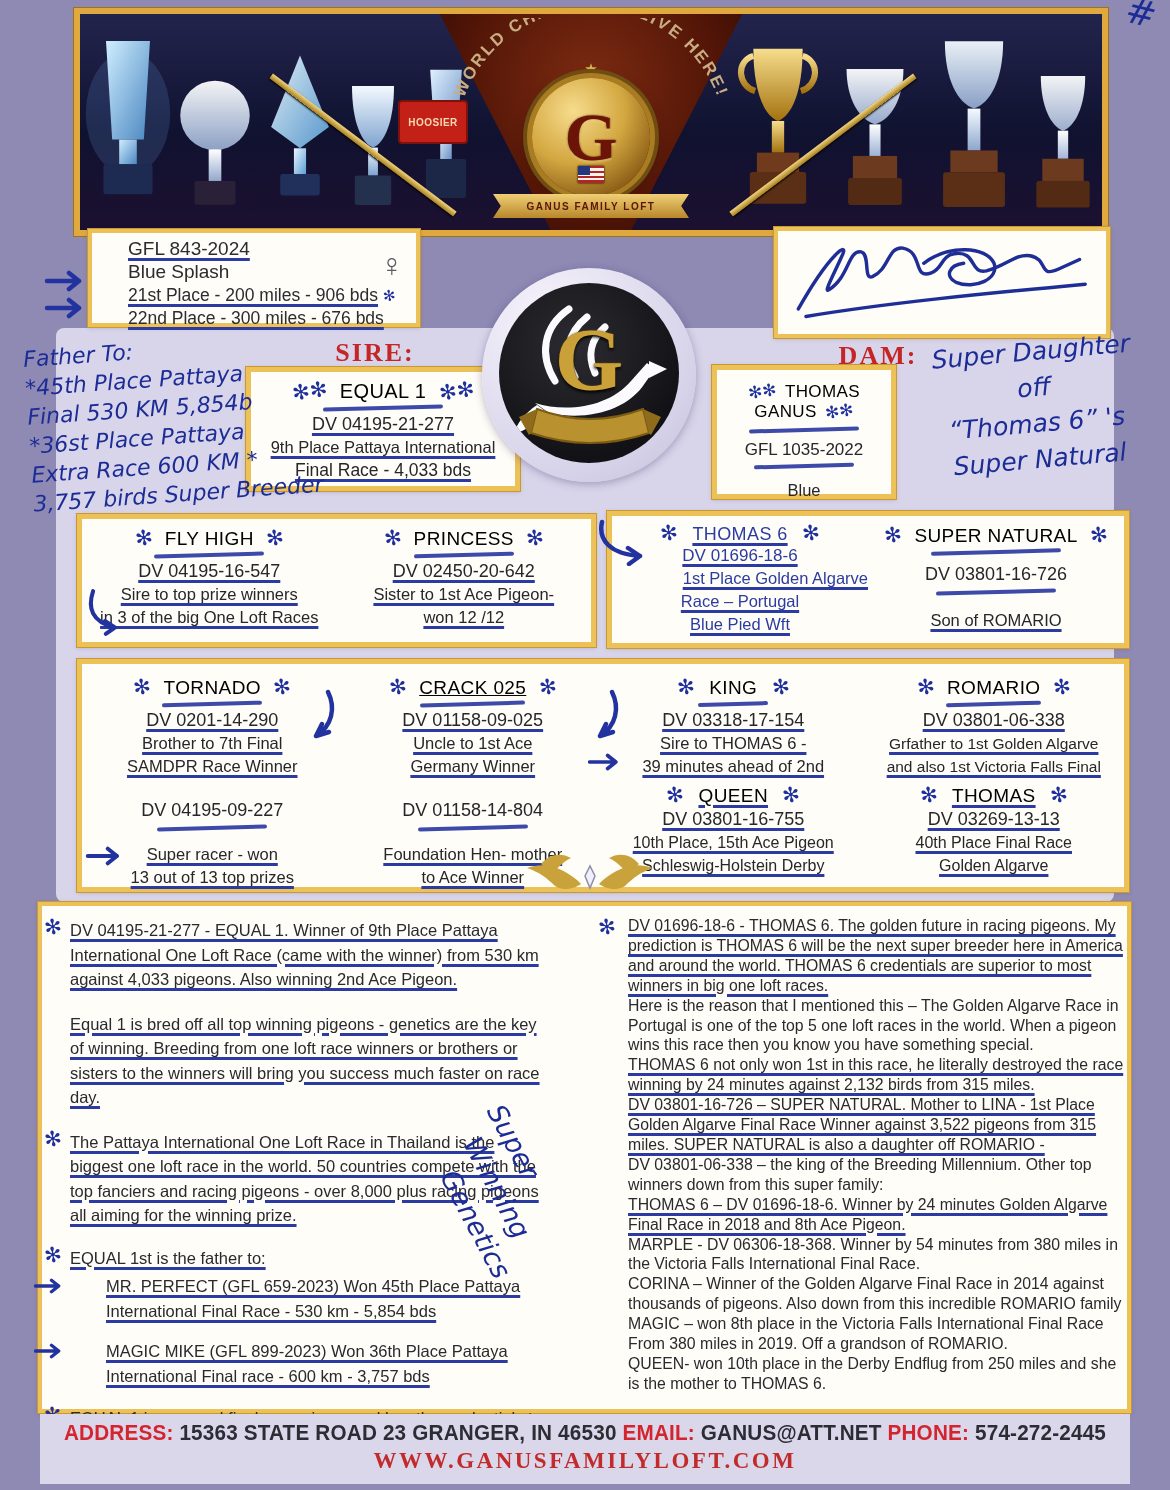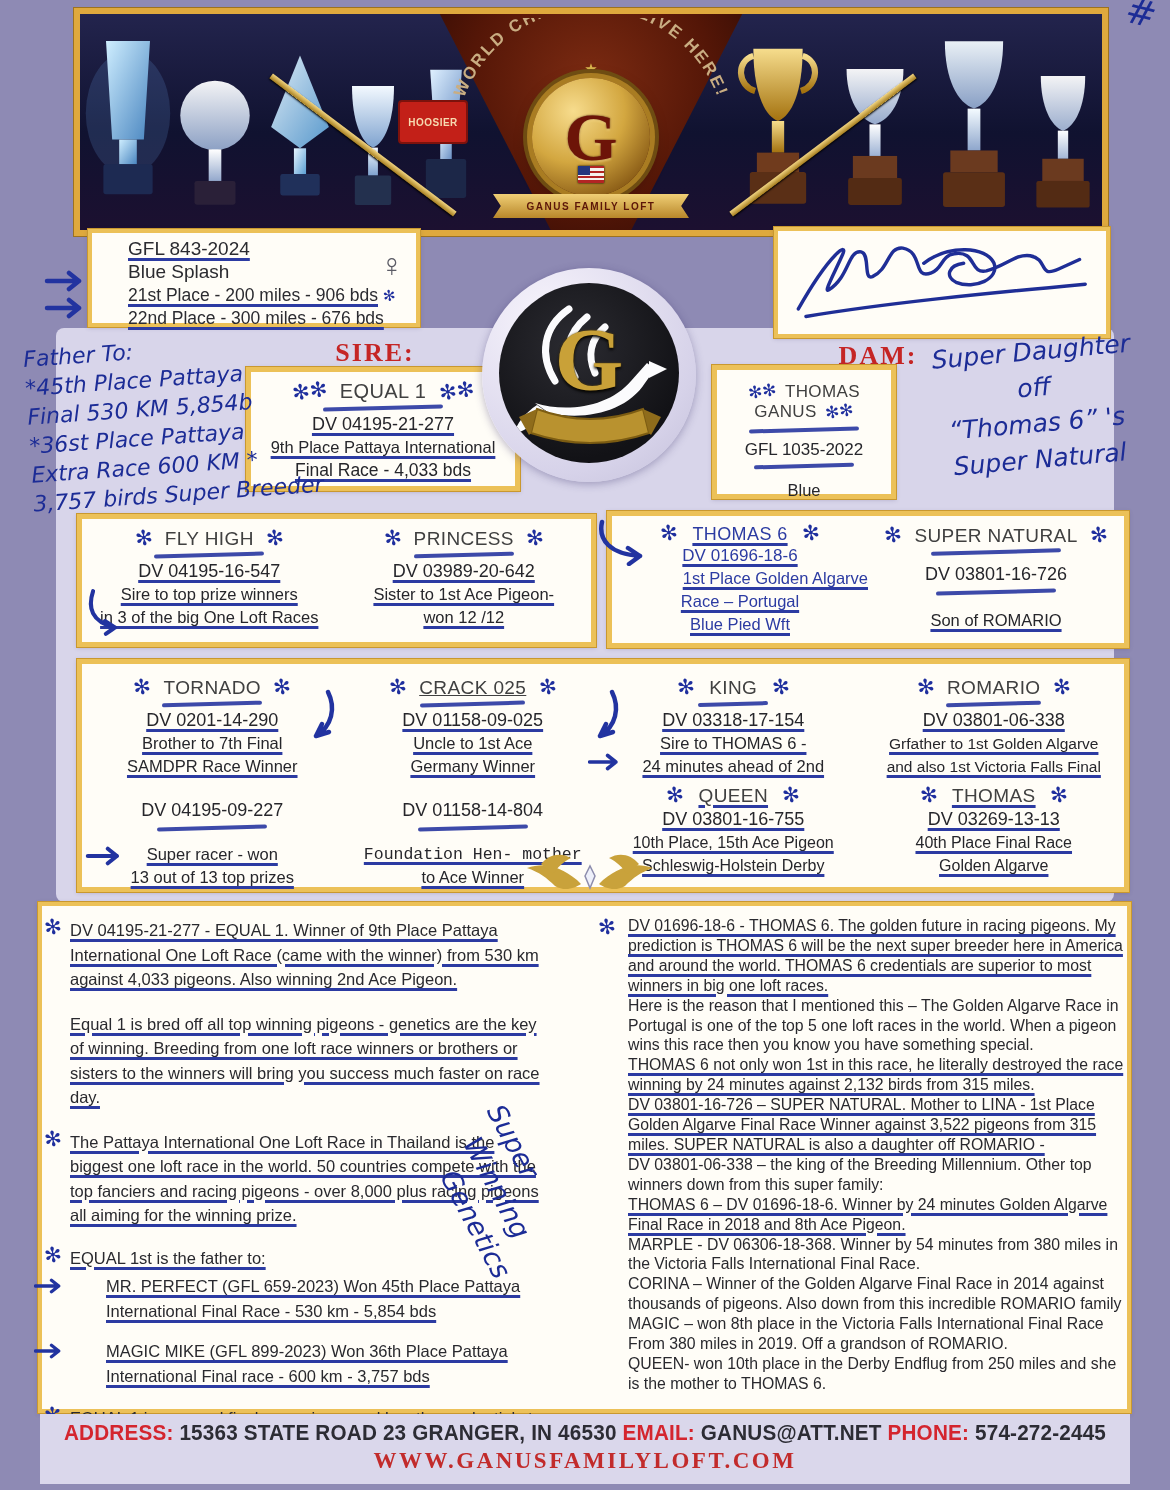--- a/index.html
+++ b/index.html
@@ -5,21 +5,21 @@
   html,body{margin:0;padding:0;background:#8e8ab4;}
   #page{position:relative;width:1170px;height:1490px;margin:0 auto;overflow:hidden;
         background:linear-gradient(180deg,#cac6e2 0%,#cfccе6 30%,#cdc9e4 45%,#bcb7da 62%,#b0abd2 80%,#b7b2d6 100%);
         font-family:"Liberation Sans",sans-serif;color:#2b2b30;}
   .abs{position:absolute;}
   .mid-panel{left:56px;top:328px;width:1058px;height:574px;background:#d8d5ea;border-radius:8px;}
   .goldbox{background:#fffdf7;border:5px solid #ecc158;box-shadow:0 0 0 1px #c9982f, 0 1px 4px rgba(60,50,110,.25);}
   .u{text-decoration:underline;text-decoration-color:#2c3ba2;text-decoration-thickness:2.5px;text-underline-offset:3px;}
   .star{color:#1f2f9e;font-size:21px;line-height:1;display:inline-block;transform:rotate(-8deg);}
   .nscrib{height:4px;background:#2c3ba2;border-radius:3px;margin:3px auto 4px;transform:rotate(-1.6deg);opacity:.92;}
-  .aname{font-size:19px;letter-spacing:.4px;color:#404040;}
+  .aname{font-size:19px;letter-spacing:.4px;color:#000000;}
   .ring{font-size:18px;color:#26262b;margin-top:4px;}
   .desc{font-size:16.5px;color:#26262b;margin-top:2px;line-height:21px;}
   .cell{flex:1;text-align:center;padding-top:8px;}
   .ink,.hand{color:#1c2c96;}
   .hand{font-family:"DejaVu Sans",sans-serif;font-style:italic;}
   .arr path{stroke:#2233a0;stroke-width:4.5;fill:none;stroke-linecap:round;stroke-linejoin:round;}
   .blue-text, .blue-text .ring, .blue-text .desc{color:#2c3ba2;}
   .heading-red{font-family:"Liberation Serif",serif;font-weight:bold;color:#c52525;letter-spacing:2px;font-size:26px;text-align:center;}
   
   .banner{left:74px;top:8px;width:1022px;height:216px;border:6px solid #dfa93d;box-shadow:0 0 0 1px #9c7220;
@@ -295,21 +295,21 @@
       <div class="nscrib" style="width:110px;"></div>
       <div class="ring u">DV 04195-16-547</div>
       <div class="desc u">Sire to top prize winners</div>
       <div class="desc u">in 3 of the big One Loft Races</div>
     </div>
     <div class="cell">
       <div><span class="star">✻</span>
         <span class="aname" style="margin:0 8px;">PRINCESS</span>
         <span class="star">✻</span></div>
       <div class="nscrib" style="width:100px;"></div>
-      <div class="ring u">DV 03989-20-642</div>
+      <div class="ring u">DV 02450-20-642</div>
       <div class="desc u">Sister to 1st Ace Pigeon-</div>
       <div class="desc u">won 12 /12</div>
     </div>
   </div>
   <svg class="arr abs" style="left:84px;top:586px;" width="40" height="52" viewBox="0 0 44 54">
       <path d="M10 4 C4 22 8 38 34 44 M34 44 L23 37 M34 44 L24 51"></path>
     </svg>
 
   <div class="abs goldbox" style="left:607px;top:511px;width:522px;height:137px;display:flex;box-sizing:border-box;">
     <div class="cell blue-text" style="padding-top:6px;">
@@ -354,41 +354,41 @@
       <div class="desc u">Uncle to 1st Ace</div>
       <div class="desc u">Germany Winner</div>
     </div>
     <div style="text-align:center;">
       <div><span class="star">✻</span>
         <span class="aname" style="margin:0 10px;">KING</span>
         <span class="star">✻</span></div>
       <div class="nscrib" style="width:70px;"></div>
       <div class="ring u">DV 03318-17-154</div>
       <div class="desc u">Sire to THOMAS 6 -</div>
-      <div class="desc u">24 minutes ahead of 2nd</div>
+      <div class="desc u">39 minutes ahead of 2nd</div>
     </div>
     <div style="text-align:center;">
       <div><span class="star">✻</span>
         <span class="aname" style="margin:0 8px;">ROMARIO</span>
         <span class="star">✻</span></div>
       <div class="nscrib" style="width:95px;"></div>
       <div class="ring u">DV 03801-06-338</div>
       <div class="desc u" style="font-size:15.5px;">Grfather to 1st Golden Algarve</div>
       <div class="desc u" style="font-size:15.5px;">and also 1st Victoria Falls Final</div>
     </div>
     <div style="text-align:center;padding-top:16px;">
       <div class="ring">DV 04195-09-227</div>
       <div class="nscrib" style="width:110px;margin-top:5px;"></div>
       <div class="desc u" style="margin-top:14px;">Super racer - won</div>
       <div class="desc u">13 out of 13 top prizes</div>
     </div>
     <div style="text-align:center;padding-top:16px;">
       <div class="ring">DV 01158-14-804</div>
       <div class="nscrib" style="width:110px;margin-top:5px;"></div>
-      <div class="desc u" style="margin-top:14px;font-family:Liberation Mono, monospace;">Foundation Hen- mother</div>
+      <div class="desc u" style="margin-top:14px;">Foundation Hen- mother</div>
       <div class="desc u">to Ace Winner</div>
     </div>
     <div style="text-align:center;padding-top:4px;">
       <div><span class="star">✻</span>
         <span class="aname u" style="margin:0 10px;">QUEEN</span>
         <span class="star">✻</span></div>
       <div class="ring u" style="margin-top:2px;">DV 03801-16-755</div>
       <div class="desc u" style="font-size:16px;">10th Place, 15th Ace Pigeon</div>
       <div class="desc u" style="font-size:16px;">Schleswig-Holstein  Derby</div>
     </div>

